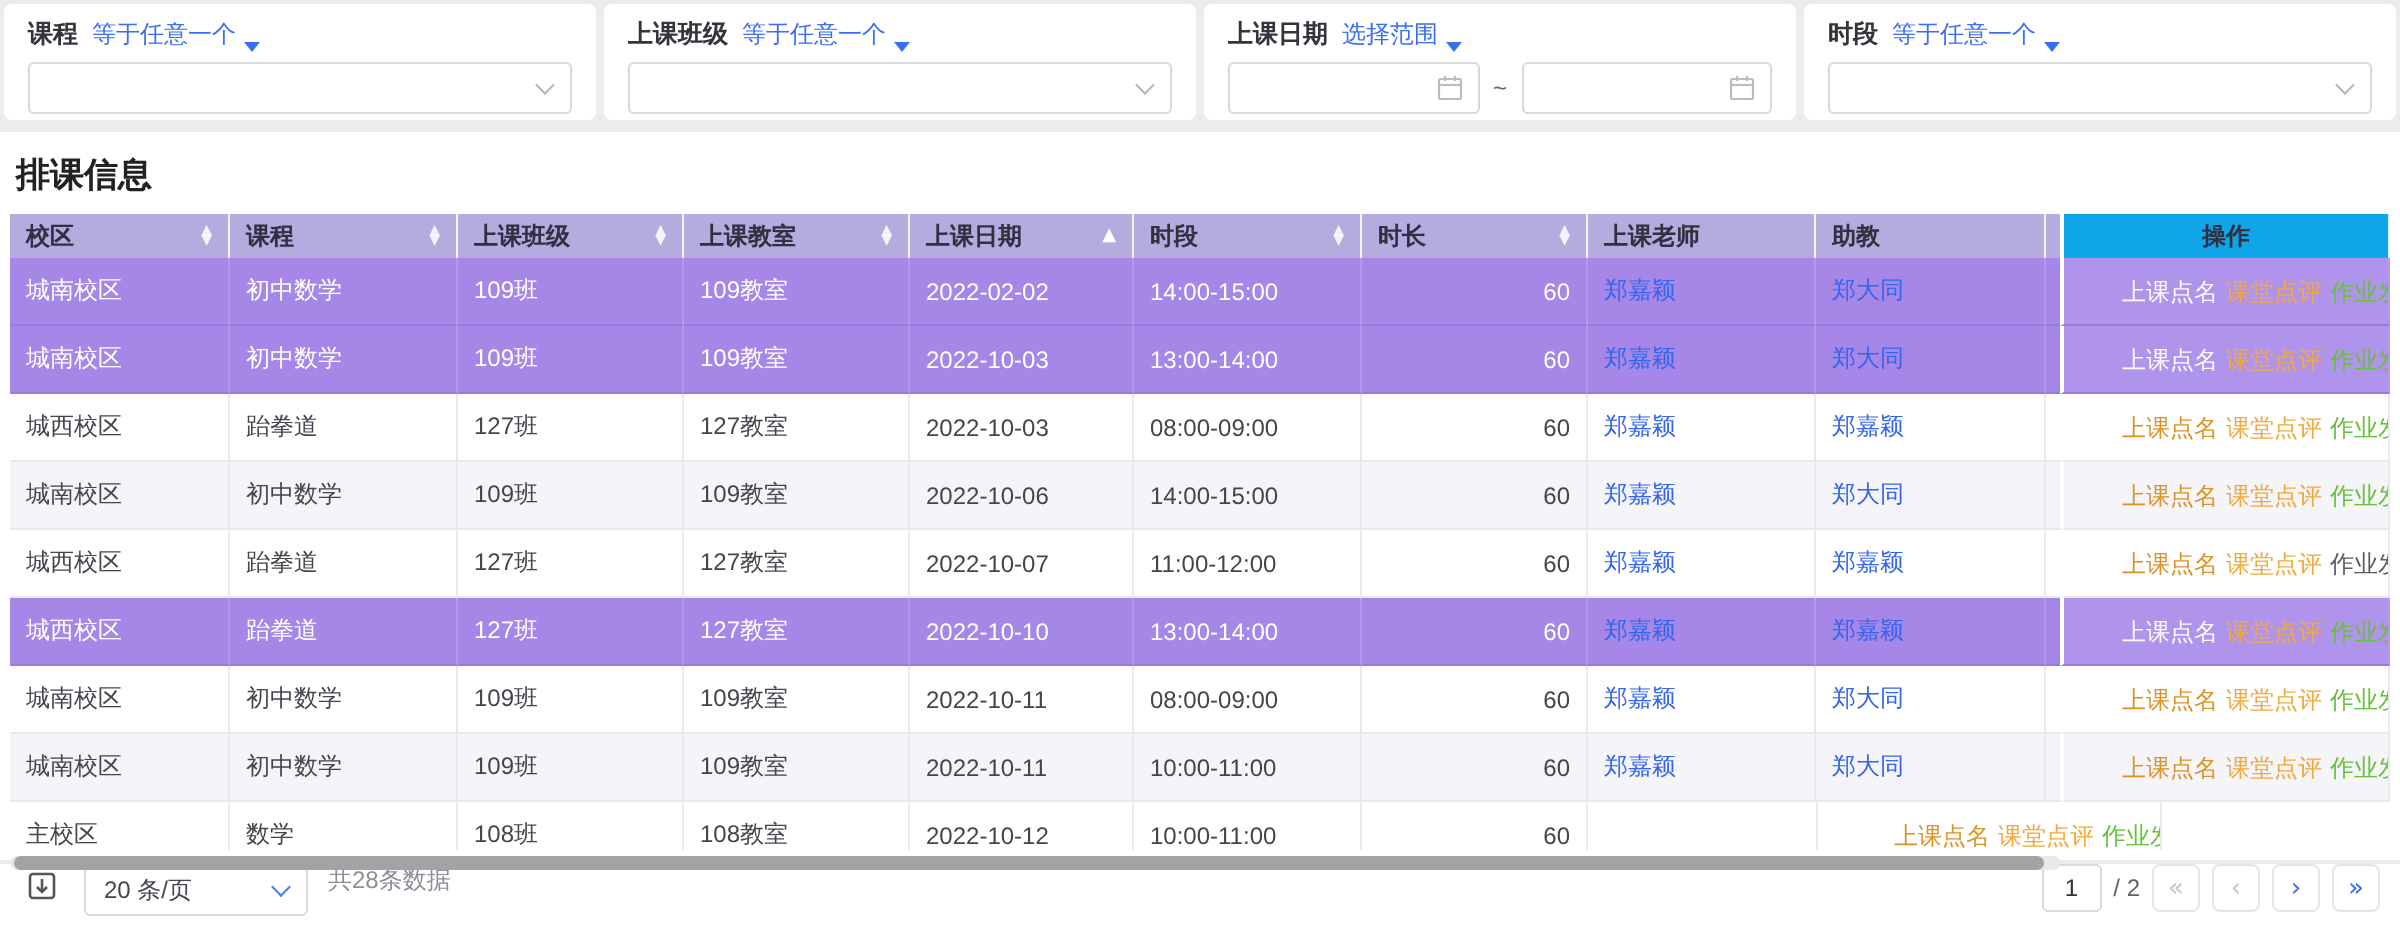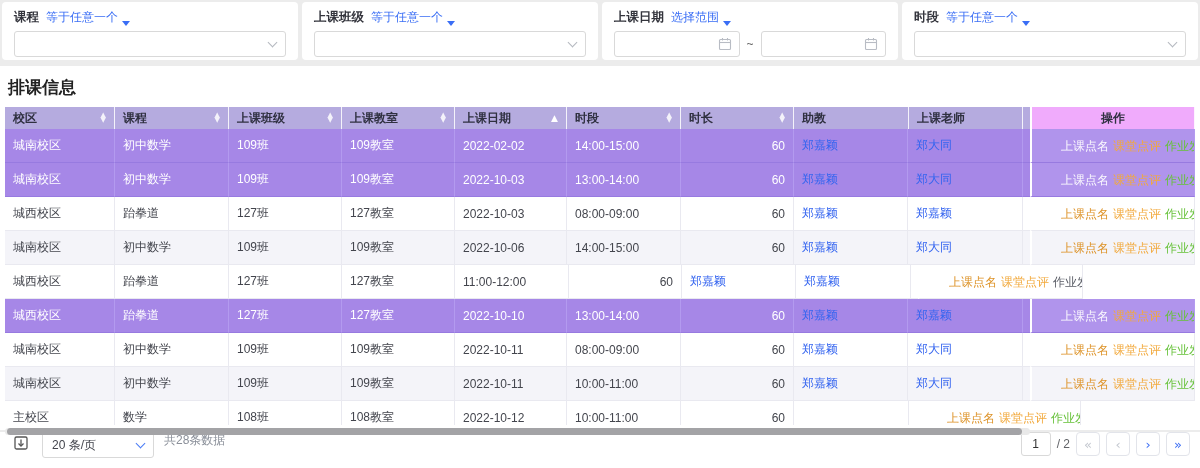--- a/index.html
+++ b/index.html
@@ -35,21 +35,21 @@
   .cell { padding:0 8px; display:flex; align-items:center; height:34px;
           border-bottom:1px solid #e9e9f0; border-right:1px solid #e9e9f0; background:#fff; overflow:hidden; white-space:nowrap; }
   .hcell { height:22px; background:#b5abdf; color:#2f3040; font-weight:bold; font-size:12px;
            border-right:1px solid rgba(255,255,255,.85); border-bottom:none; justify-content:space-between; cursor:pointer; }
   .w0{width:110px}.w1{width:114px}.w2{width:113px}.w3{width:113px}.w4{width:112px}
   .w5{width:114px}.w6{width:113px}.w7{width:114px}.w8{width:115px}
   .wsp{width:7px; padding:0; border-right:none;}
   .wops{width:165px;}
   .sp { background:#fff; }
   .hcell.wsp { background:#b5abdf; cursor:default; }
-  .ops-h { background:#f0abfc; justify-content:center; border-left:2px solid #fff; cursor:default; }
+  .ops-h { background:#0ea5e9; justify-content:center; border-left:2px solid #fff; cursor:default; }
   .sort { display:flex; flex-direction:column; line-height:5px; font-size:7px; color:rgba(255,255,255,.85); font-family:"DejaVu Sans",sans-serif; }
   .sort i { font-style:normal; }
   .sort-a { font-size:9px; color:#fff; font-family:"DejaVu Sans",sans-serif; }
 
   .stripe .cell, .stripe .sp { background:#f4f4f9; }
   .brow { cursor:pointer; }
   .brow.selected .cell, .brow.selected .sp { background:#a687e7; color:#fff; border-bottom-color:#977ae0; border-right-color:#b39aef; }
   .ar { justify-content:flex-end; }
   .link { color:#3565f0; cursor:pointer; }
   .ops-cell { border-left:2px solid #fff; justify-content:center; padding:0 4px; }
@@ -203,26 +203,26 @@
             <i>▼</i>
           </span>
         </div>
         <div class="cell hcell w6">
           <span class="hlabel">时长</span>
           <span class="sort">
             <i>▲</i>
             <i>▼</i>
           </span>
         </div>
+        <div class="cell hcell w7">
+          <span class="hlabel">上课老师</span>
+        </div>
         <div class="cell hcell w8">
           <span class="hlabel">助教</span>
         </div>
-        <div class="cell hcell w7">
-          <span class="hlabel">上课老师</span>
-        </div>
         <div class="cell hcell wsp"></div>
         <div class="cell hcell wops ops-h">操作</div>
       </div>
     <div id="tbody">
         <div class="trow brow selected">
           <div class="cell w0">
             <span>城南校区</span>
           </div>
           <div class="cell w1">
             <span>初中数学</span>
@@ -357,20 +357,23 @@
             <span>城西校区</span>
           </div>
           <div class="cell w1">
             <span>跆拳道</span>
           </div>
           <div class="cell w2">
             <span>127班</span>
           </div>
           <div class="cell w3">
             <span>127教室</span>
+          </div>
+          <div class="cell w4">
+            <span>2022-10-07</span>
           </div>
           <div class="cell w5">
             <span>11:00-12:00</span>
           </div>
           <div class="cell w6 ar">
             <span>60</span>
           </div>
           <div class="cell w7">
             <span class="link">郑嘉颖</span>
           </div>

